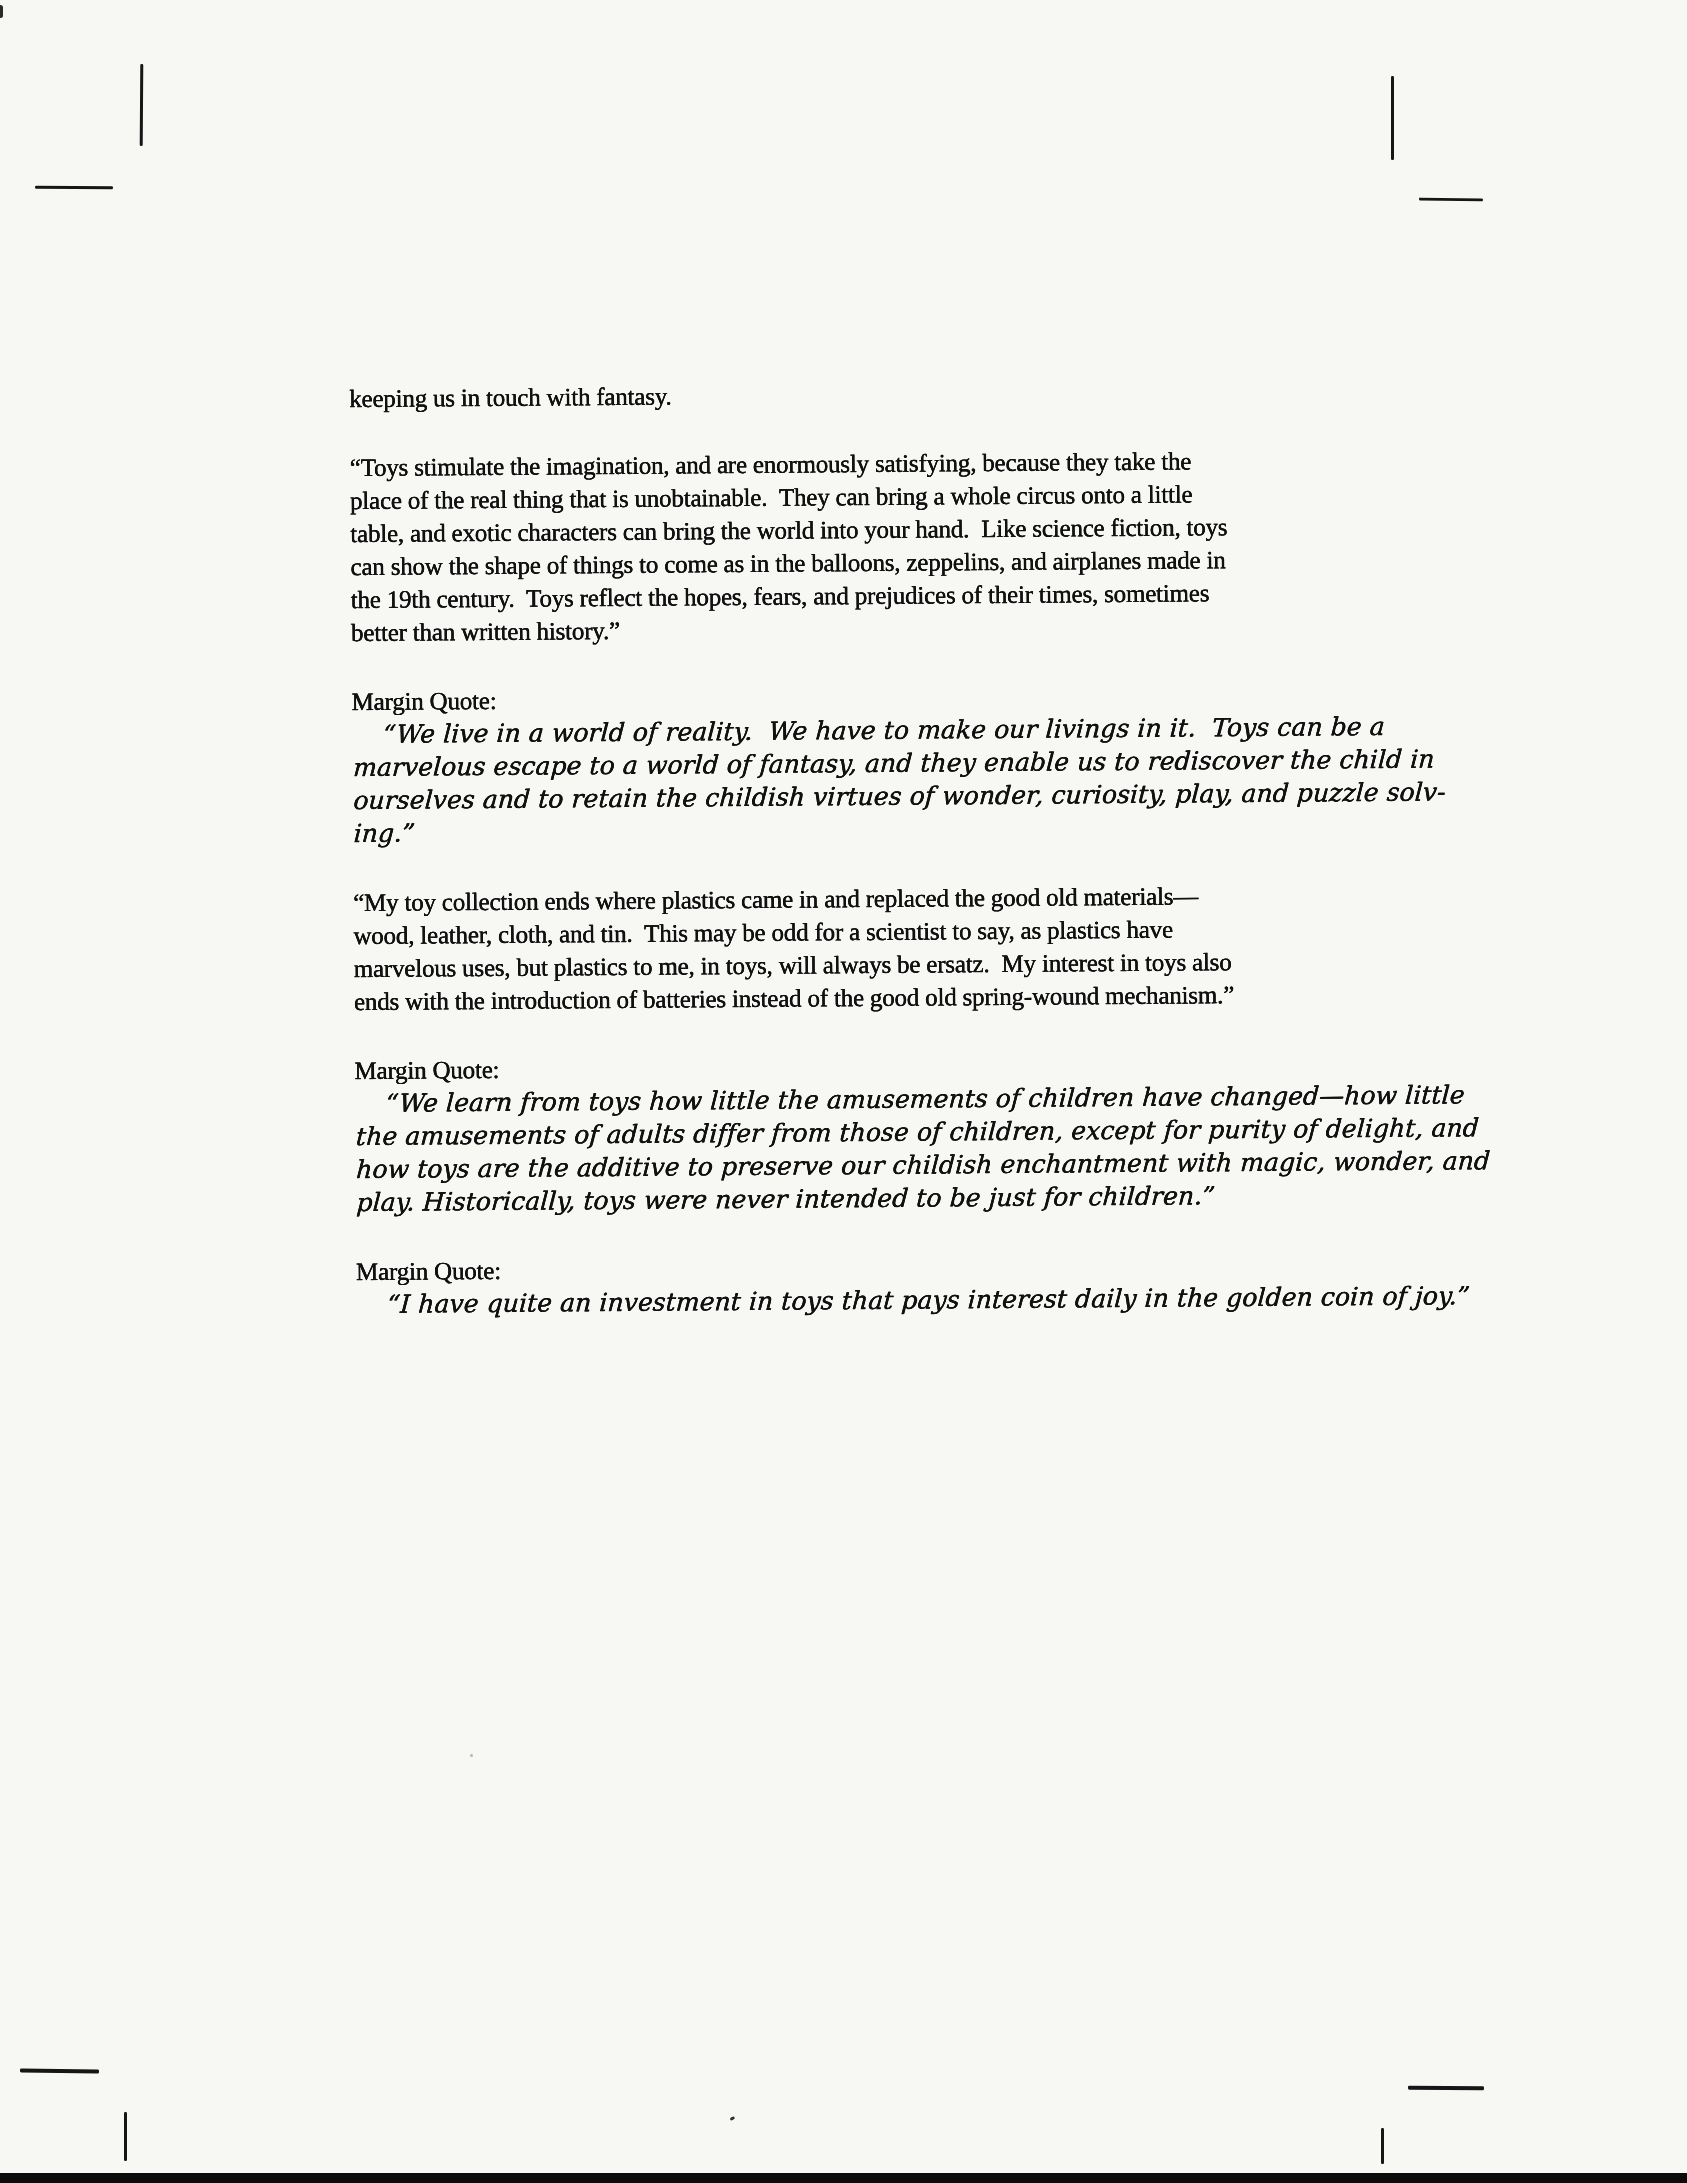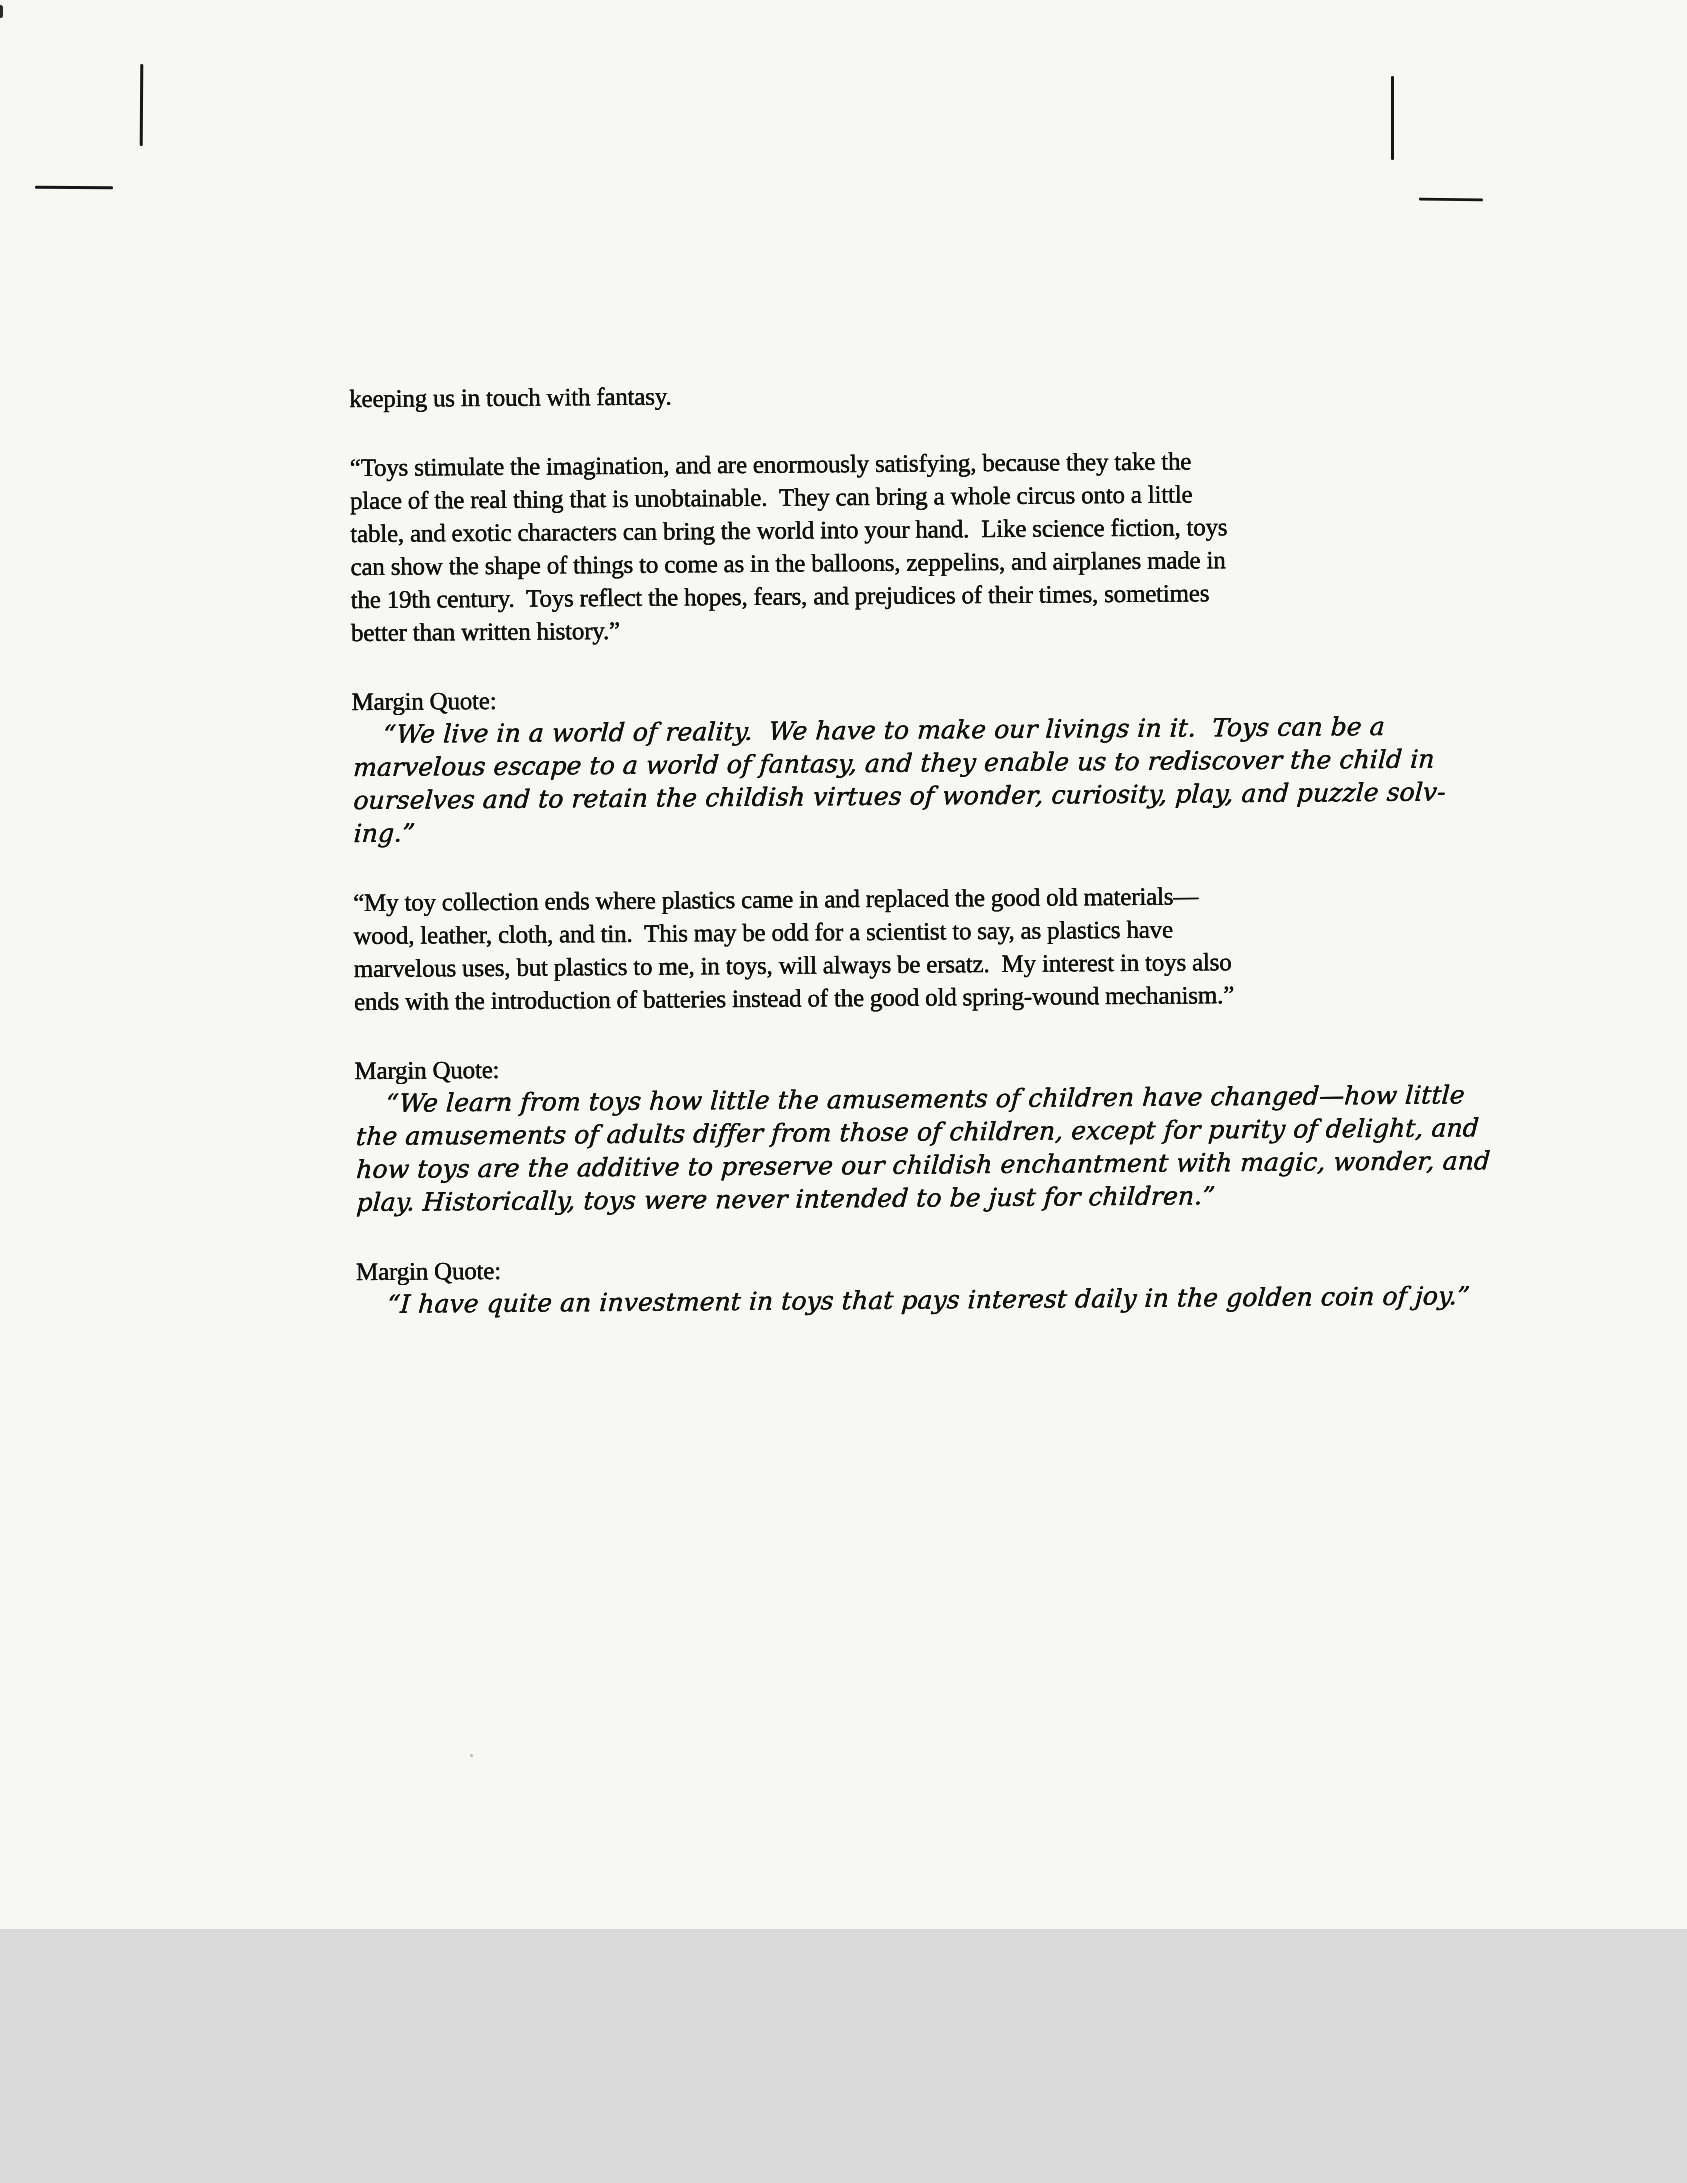--- a/index.html
+++ b/index.html
@@ -1,20 +1,20 @@
 <!DOCTYPE html>
 <html style="--paper: #f7f7f4; --ink: #111111; --scan_bar: #0b0b0b;font-size:10.6px"><head>
 <meta charset="utf-8">
 <style>
   html, body { margin: 0; padding: 0; background: #dadada; }
 
   .page {
     position: relative;
     width: 1687px;
-    height: 1929px;
+    height: 2183px;
     background: var(--paper, #f7f7f4);
     overflow: hidden;
     font-family: "Liberation Serif", serif;
     color: var(--ink, #111111);
   }
 
   
   .content {
     position: absolute;
     left: 349px;

